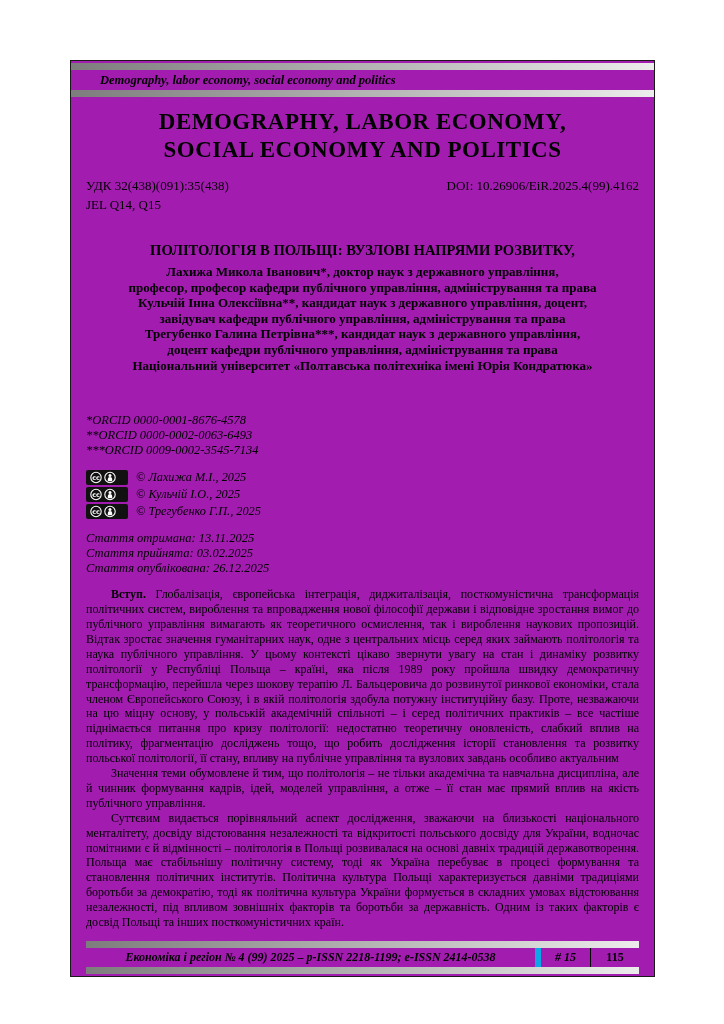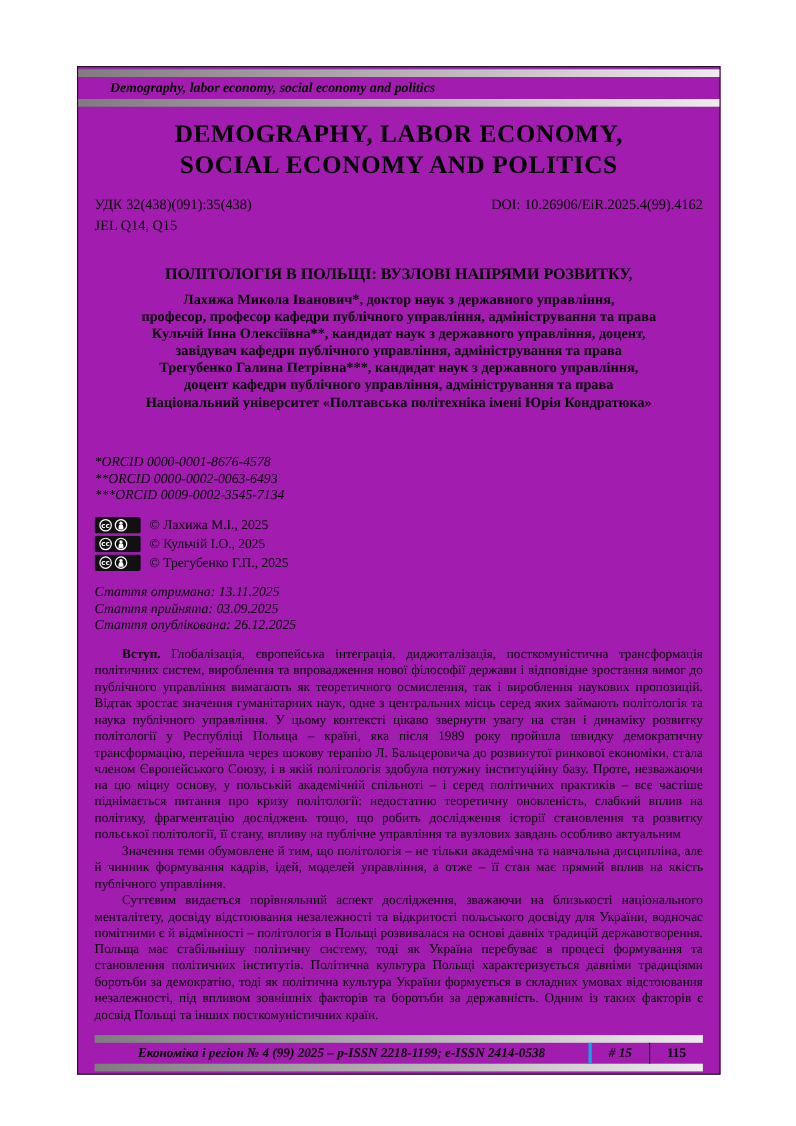--- a/index.html
+++ b/index.html
@@ -36,34 +36,34 @@
     font-weight: bold; font-size: 23px; line-height: 28px; letter-spacing: 0.5px;
   }
   .meta-row { margin-top: 14px; display: flex; justify-content: space-between; font-size: 13px; line-height: 16px; }
   .meta-left .jel { margin-top: 3px; }
   .article-title { margin-top: 28px; text-align: center; font-weight: bold; font-size: 14.6px; line-height: 19px; }
   .authors { margin-top: 4px; text-align: center; font-weight: bold; font-size: 13px; line-height: 15.6px; }
   .orcids { margin-top: 40px; font-style: italic; font-size: 12.5px; line-height: 15px; }
   .cc-block { margin-top: 11px; }
   .cc-row { display: flex; align-items: center; height: 17px; text-align: center; }
   .cc-row svg { display: block; flex: 0 0 auto; }
-  .cc-text { font-size: 12.3px; margin-left: 8px; white-space: nowrap; }
+  .cc-text { font-style: italic; font-size: 12.3px; margin-left: 8px; white-space: nowrap; }
   .dates { margin-top: 11px; font-style: italic; font-size: 12.5px; line-height: 15px; }
   .body-text { margin-top: 11px; font-size: 12px; line-height: 14.9px; text-align: justify; }
   .body-text p { margin: 0; text-indent: 25px; }
   .footer-block { margin-top: auto; }
   .footer-row { display: flex; align-items: stretch; height: 19px; font-size: 12px; }
   .footer-journal {
     flex: 1; display: flex; align-items: center; justify-content: center;
     font-weight: bold; font-style: italic;
   }
   .footer-issue {
     width: 56px; display: flex; align-items: center; justify-content: center;
     font-weight: bold; font-style: italic;
-    border-left: 3px solid #0ea5e9; border-right: 1px solid #000;
+    border-left: 6px solid #0ea5e9; border-right: 1px solid #000;
   }
   .footer-page {
     width: 48px; display: flex; align-items: center; justify-content: center;
     font-weight: bold;
   }
 </style>
 </head>
 <body>
 
 <div class="page">
@@ -141,21 +141,21 @@
             <circle cx="24" cy="7.5" r="5.2" fill="none" stroke="#fff" stroke-width="1.1"></circle>
             <circle cx="24" cy="5.6" r="1.5" fill="#fff"></circle>
             <path d="M21.8 11.3 v-2.2 a2.2 2.2 0 0 1 4.4 0 v2.2 z" fill="#fff"></path>
           </svg>
           <span class="cc-text">© Трегубенко Г.П., 2025</span>
         </div>
       </div>
 
       <div class="dates">
         <div>Стаття отримана: 13.11.2025</div>
-        <div>Стаття прийнята: 03.09.2025</div>
+        <div>Стаття прийнята: 03.02.2025</div>
         <div>Стаття опублікована: 26.12.2025</div>
       </div>
 
       <div class="body-text">
         <p><b>Вступ.</b> <span>Глобалізація, європейська інтеграція, диджиталізація, посткомуністична трансформація політичних систем, вироблення та впровадження нової філософії держави і відповідне зростання вимог до публічного управління вимагають як теоретичного осмислення, так і вироблення наукових пропозицій. Відтак зростає значення гуманітарних наук, одне з центральних місць серед яких займають політологія та наука публічного управління. У цьому контексті цікаво звернути увагу на стан і динаміку розвитку політології у Республіці Польща – країні, яка після 1989 року пройшла швидку демократичну трансформацію, перейшла через шокову терапію Л. Бальцеровича до розвинутої ринкової економіки, стала членом Європейського Союзу, і в якій політологія здобула потужну інституційну базу. Проте, незважаючи на цю міцну основу, у польській академічній спільноті – і серед політичних практиків – все частіше піднімається питання про кризу політології: недостатню теоретичну оновленість, слабкий вплив на політику, фрагментацію досліджень тощо, що робить дослідження історії становлення та розвитку польської політології, її стану, впливу на публічне управління та вузлових завдань особливо актуальним</span></p>
         <p><span>Значення теми обумовлене й тим, що політологія – не тільки академічна та навчальна дисципліна, але й чинник формування кадрів, ідей, моделей управління, а отже – її стан має прямий вплив на якість публічного управління.</span></p>
         <p><span>Суттєвим видається порівняльний аспект дослідження, зважаючи на близькості національного менталітету, досвіду відстоювання незалежності та відкритості польського досвіду для України, водночас помітними є й відмінності – політологія в Польщі розвивалася на основі давніх традицій державотворення. Польща має стабільнішу політичну систему, тоді як Україна перебуває в процесі формування та становлення політичних інститутів. Політична культура Польщі характеризується давніми традиціями боротьби за демократію, тоді як політична культура України формується в складних умовах відстоювання незалежності, під впливом зовнішніх факторів та боротьби за державність. Одним із таких факторів є досвід Польщі та інших посткомуністичних країн.</span></p>
       </div>
 
       <div class="footer-block">

